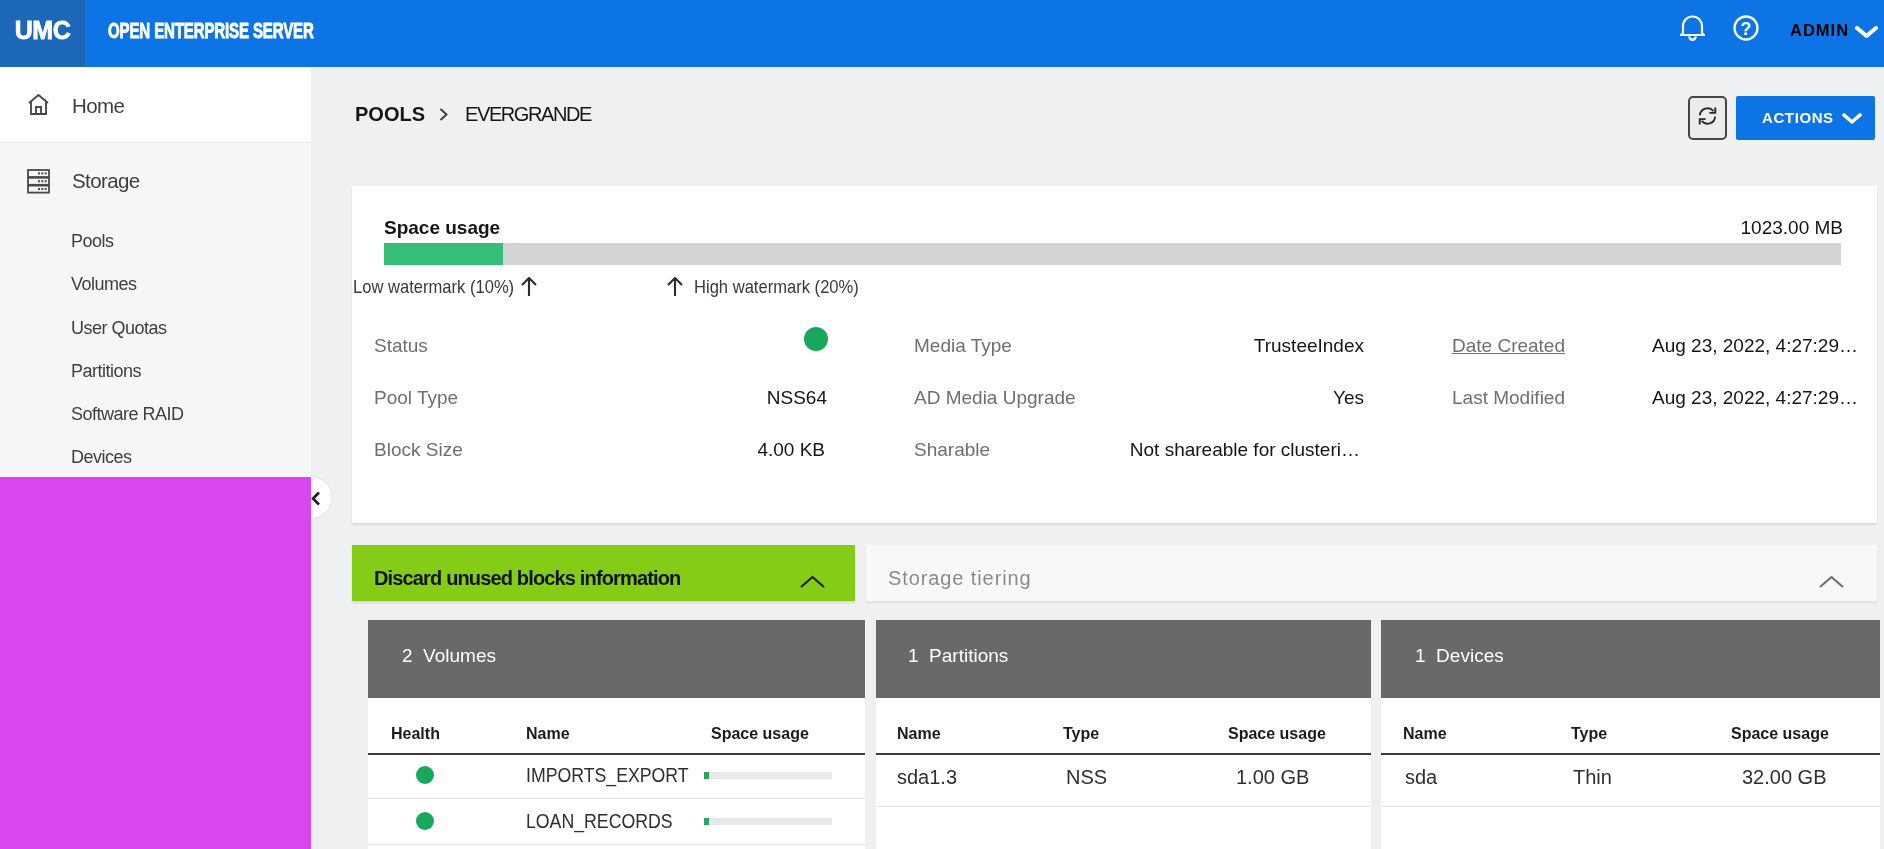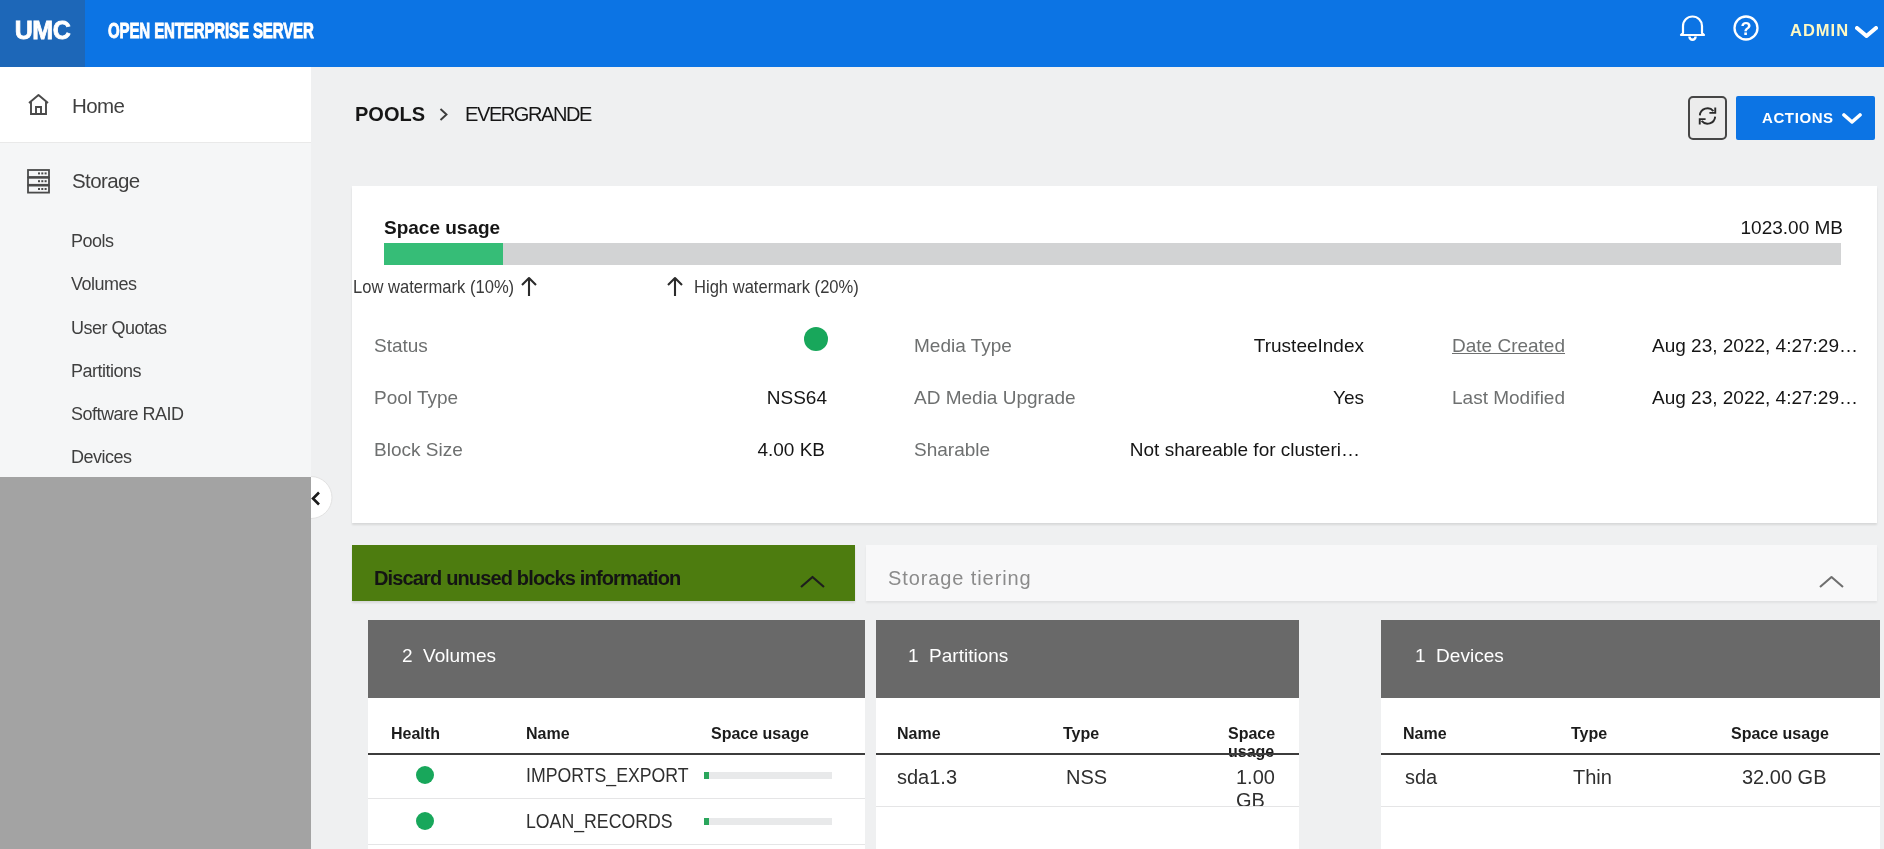--- a/index.html
+++ b/index.html
@@ -6,25 +6,25 @@
   html,body { width:1884px; height:849px; overflow:hidden;
     font-family:"Liberation Sans", sans-serif; background:#eff0f1; }
   .abs { position:absolute; }
 
   
   #topbar { position:absolute; left:0; top:0; width:1884px; height:67px; background:#0c74e4; }
   #umcbox { position:absolute; left:0; top:0; width:85px; height:67px; background:#1d67b8;
     color:#fff; font-weight:bold; font-size:25px; text-align:center; line-height:61px; letter-spacing:-0.5px; -webkit-text-stroke:0.8px #fff;}
   #oes { position:absolute; left:108px; top:0; height:62px; line-height:62px; color:#fff;
     font-weight:bold; font-size:21.5px; letter-spacing:-0.2px; transform:scaleX(0.70); transform-origin:left center; -webkit-text-stroke:0.9px #fff;}
-  #admin { position:absolute; left:1790px; top:0; height:60px; line-height:60px; color:#fef9c3;
+  #admin { position:absolute; left:1790px; top:0; height:60px; line-height:60px; color:#000000;
     font-weight:bold; font-size:16.5px; letter-spacing:1.0px; }
 
   
-  #sidebar { position:absolute; left:0; top:67px; width:311px; height:782px; background:#a3a3a3; }
+  #sidebar { position:absolute; left:0; top:67px; width:311px; height:782px; background:#d946ef; }
   #home-row { position:absolute; left:0; top:0; width:311px; height:76px; background:#fff;
     border-bottom:1px solid #e9e9e9; }
   #side-group { position:absolute; left:0; top:76px; width:311px; height:334px; background:#f5f6f7; }
   .side-label { position:absolute; left:72px; font-size:20.5px; letter-spacing:-0.6px; color:#3f3f3f; }
   .side-sub { position:absolute; left:71px; font-size:18px; letter-spacing:-0.5px; color:#3f3f3f; }
 
   
   #bc { position:absolute; left:355px; top:103px; font-size:20px; color:#161616; }
   #refresh-btn { position:absolute; left:1688px; top:96px; width:39px; height:44px;
     border:2px solid #464646; border-radius:5px; background:#ececec; }
@@ -37,21 +37,21 @@
     box-shadow:0 2px 2px rgba(0,0,0,0.10); }
   #card1 .title { position:absolute; left:32px; top:31px; font-size:19px; font-weight:bold; color:#151515;}
   #card1 .mb { position:absolute; right:34px; top:31px; font-size:19px; color:#151515;}
   #bar1 { position:absolute; left:32px; top:57px; width:1457px; height:22px; background:#d2d3d4; }
   #bar1 .fill { position:absolute; left:0; top:0; width:119px; height:22px; background:#36bd77; }
   .wm { position:absolute; top:90px; font-size:19px; color:#3a3a3a; transform:scaleX(0.872); transform-origin:left center; }
   .flabel { position:absolute; font-size:19px; color:#6e7070; }
   .fvalue { position:absolute; font-size:19px; color:#151515; text-align:right; }
 
   
-  #discard { position:absolute; left:352px; top:545px; width:503px; height:56px; background:#4d7c0f;
+  #discard { position:absolute; left:352px; top:545px; width:503px; height:56px; background:#84cc16;
     box-shadow:0 2px 2px rgba(0,0,0,0.10); }
   #discard .t { position:absolute; left:22px; top:22px; font-size:20px; font-weight:bold; color:#141414; letter-spacing:-0.85px;}
   #tiering { position:absolute; left:866px; top:545px; width:1011px; height:56px; background:#f8f8f9;
     box-shadow:0 2px 2px rgba(0,0,0,0.06); }
   #tiering .t { position:absolute; left:22px; top:22px; font-size:20px; color:#8b8b8b; letter-spacing:0.9px; }
 
   
   .tbl { position:absolute; top:620px; background:#fff; height:229px;margin-left:10px; }
   .tbl .dark { position:absolute; left:0; top:0; width:100%; height:78px; background:#696969;
     color:#fff; font-size:19px; }
@@ -214,21 +214,21 @@
     </div>
   <div class="rline" style="top:178px;"></div>
   <div class="dot" style="left:48px;top:192px;"></div>
   <div class="td nm" style="left:158px;top:190px;">LOAN_RECORDS</div>
   <div class="mini" style="left:336px;top:198px;">
       <div class="g"></div>
     </div>
   <div class="rline" style="top:224px;"></div>
 </div>
 
-<div class="tbl" id="t2" style="left:866px;width:423px;">
+<div class="tbl" id="t2" style="left:866px;width:495px;">
   <div class="dark">
       <span style="left:32px;">1&nbsp;&nbsp;Partitions</span>
     </div>
   <div class="th" style="left:21px;">Name</div>
   <div class="th" style="left:187px;">Type</div>
   <div class="th" style="left:352px;">Space usage</div>
   <div class="hline"></div>
   <div class="td" style="left:21px;top:146px;">sda1.3</div>
   <div class="td" style="left:190px;top:146px;">NSS</div>
   <div class="td" style="left:360px;top:146px;">1.00 GB</div>

